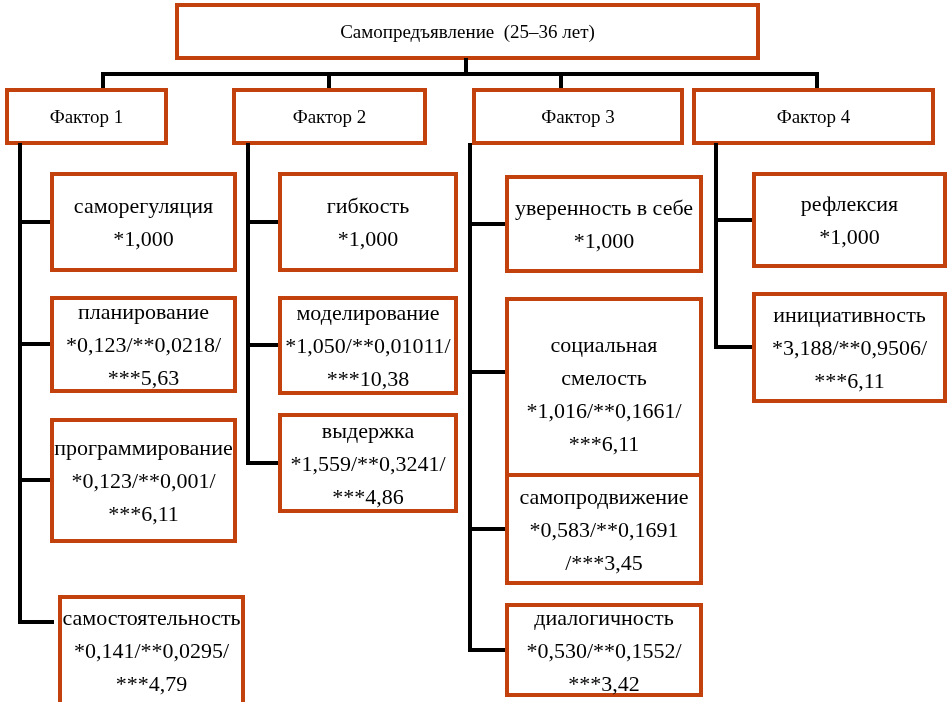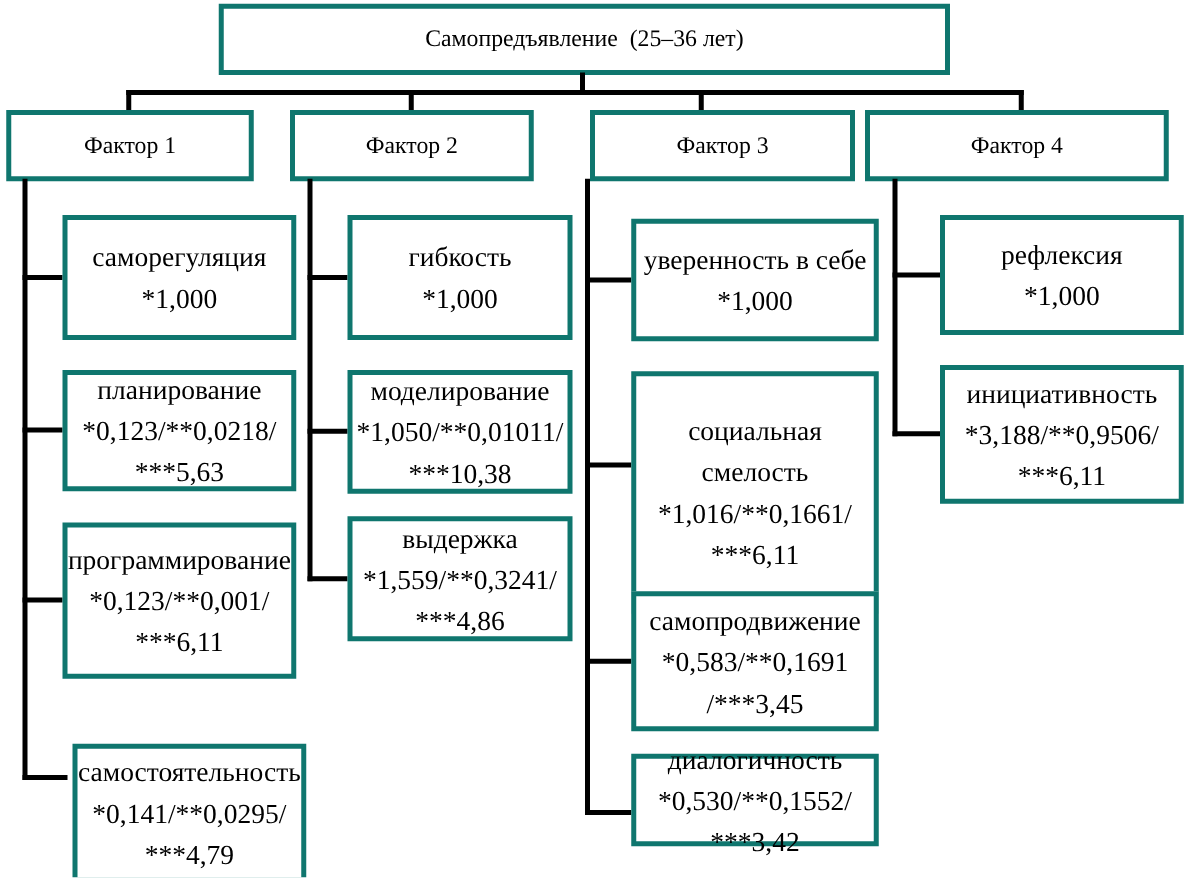--- a/index.html
+++ b/index.html
@@ -2,21 +2,21 @@
 <html><head>
 <meta charset="utf-8">
 <style>
   html, body { margin:0; padding:0; background:#fff; }
   #canvas {
     position:relative; width:950px; height:702px; background:#fff;
     font-family:"Liberation Serif","DejaVu Serif",serif; color:#000;
     overflow:hidden;
   }
   .box {
-    position:absolute; box-sizing:border-box; border:4px solid #0f766e; background:#fff;
+    position:absolute; box-sizing:border-box; border:4px solid #c2410c; background:#fff;
     display:flex; flex-direction:column; align-items:center; justify-content:center;
     text-align:center;
   }
   .factor-label, .root-label { font-size:19px; white-space:pre; }
   .child .title, .child .stats { font-size:22px; line-height:1.5; white-space:pre-line; }
   .line { position:absolute; background:#000; }
 </style>
 </head>
 <body>
 
@@ -26,21 +26,21 @@
     <div class="root-label">Самопредъявление  (25–36 лет)</div>
   </div>
 
   <div class="line" style="left:464px; top:58px; width:4px;  height:18px;"></div>
   <div class="line" style="left:101px; top:72px; width:718px; height:4px;"></div>
   <div class="line" style="left:101px; top:72px; width:4px;  height:18px;"></div>
   <div class="line" style="left:327px; top:72px; width:4px;  height:18px;"></div>
   <div class="line" style="left:559px; top:72px; width:4px;  height:18px;"></div>
   <div class="line" style="left:815px; top:72px; width:4px;  height:18px;"></div>
 
-  <div class="box" style="left:5px;   top:88px; width:198px; height:57px;">
+  <div class="box" style="left:5px;   top:88px; width:163px; height:57px;">
     <div class="factor-label">Фактор 1</div>
   </div>
   <div class="box" style="left:232px; top:88px; width:195px; height:57px;">
     <div class="factor-label">Фактор 2</div>
   </div>
   <div class="box" style="left:472px; top:88px; width:212px; height:57px;">
     <div class="factor-label">Фактор 3</div>
   </div>
   <div class="box" style="left:692px; top:88px; width:243px; height:57px;">
     <div class="factor-label">Фактор 4</div>
@@ -111,21 +111,21 @@
     <div class="title">социальная
 смелость</div>
     <div class="stats">*1,016/**0,1661/
 ***6,11</div>
   </div>
   <div class="box child" style="left:505px; top:473px; width:198px; height:112px;">
     <div class="title">самопродвижение</div>
     <div class="stats">*0,583/**0,1691
 /***3,45</div>
   </div>
-  <div class="box child" style="left:505px; top:603px; width:198px; height:74px;">
+  <div class="box child" style="left:505px; top:603px; width:198px; height:94px;">
     <div class="title">диалогичность</div>
     <div class="stats">*0,530/**0,1552/
 ***3,42</div>
   </div>
 
   <div class="box child" style="left:752px; top:172px; width:195px; height:96px;">
     <div class="title">рефлексия</div>
     <div class="stats">*1,000</div>
   </div>
   <div class="box child" style="left:752px; top:292px; width:195px; height:111px;">

